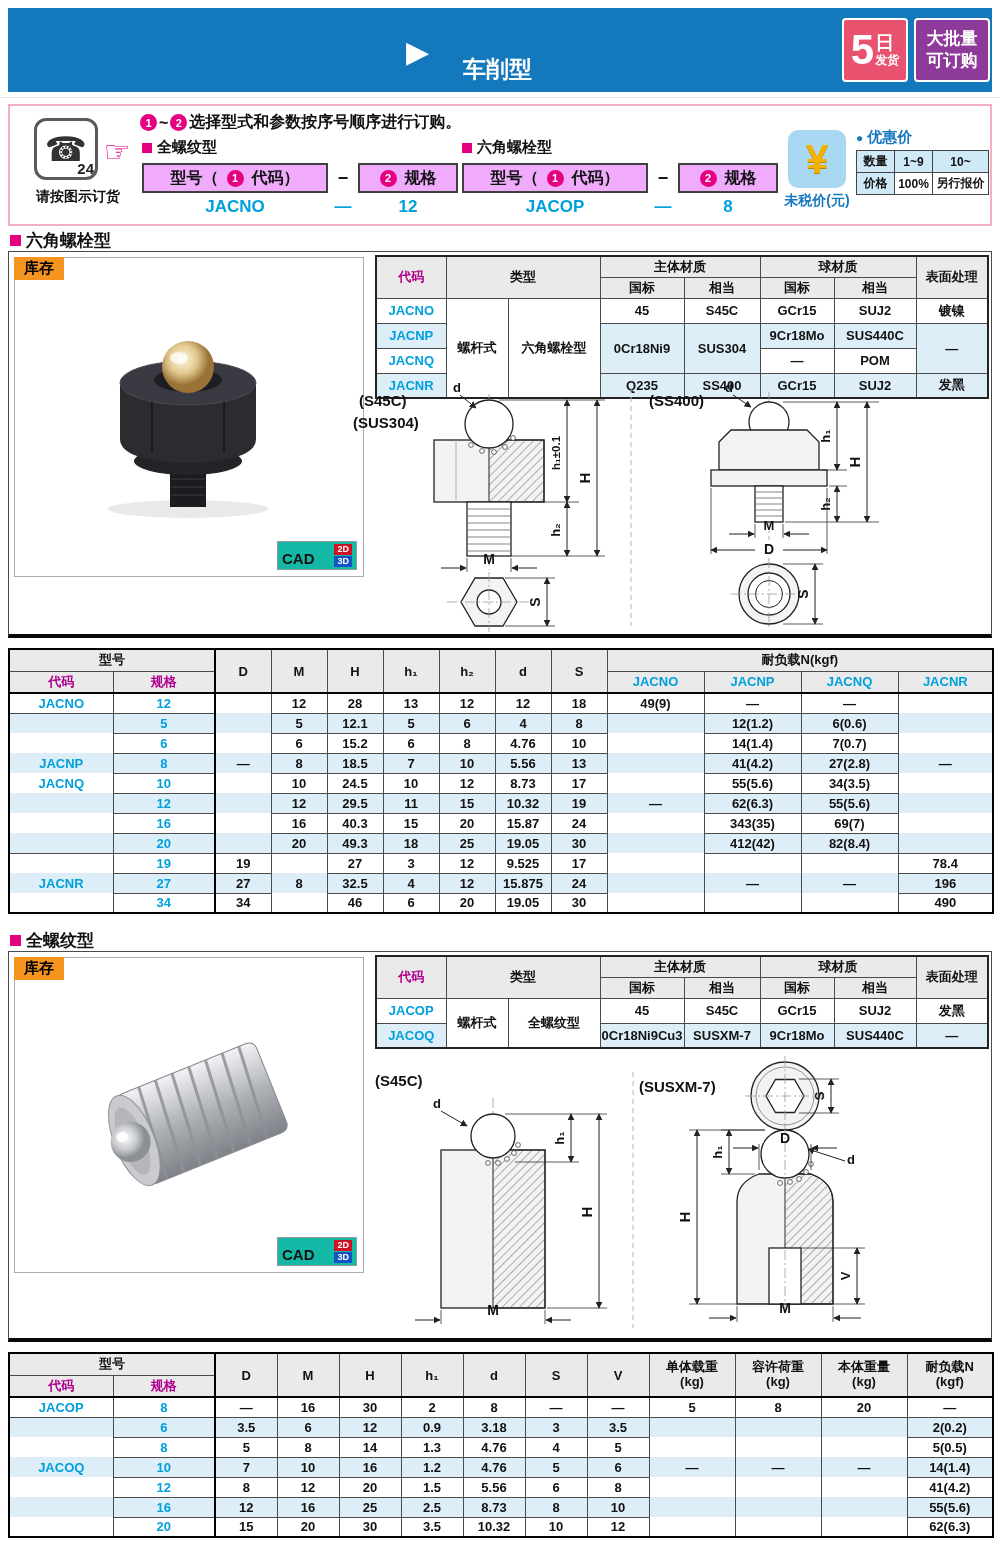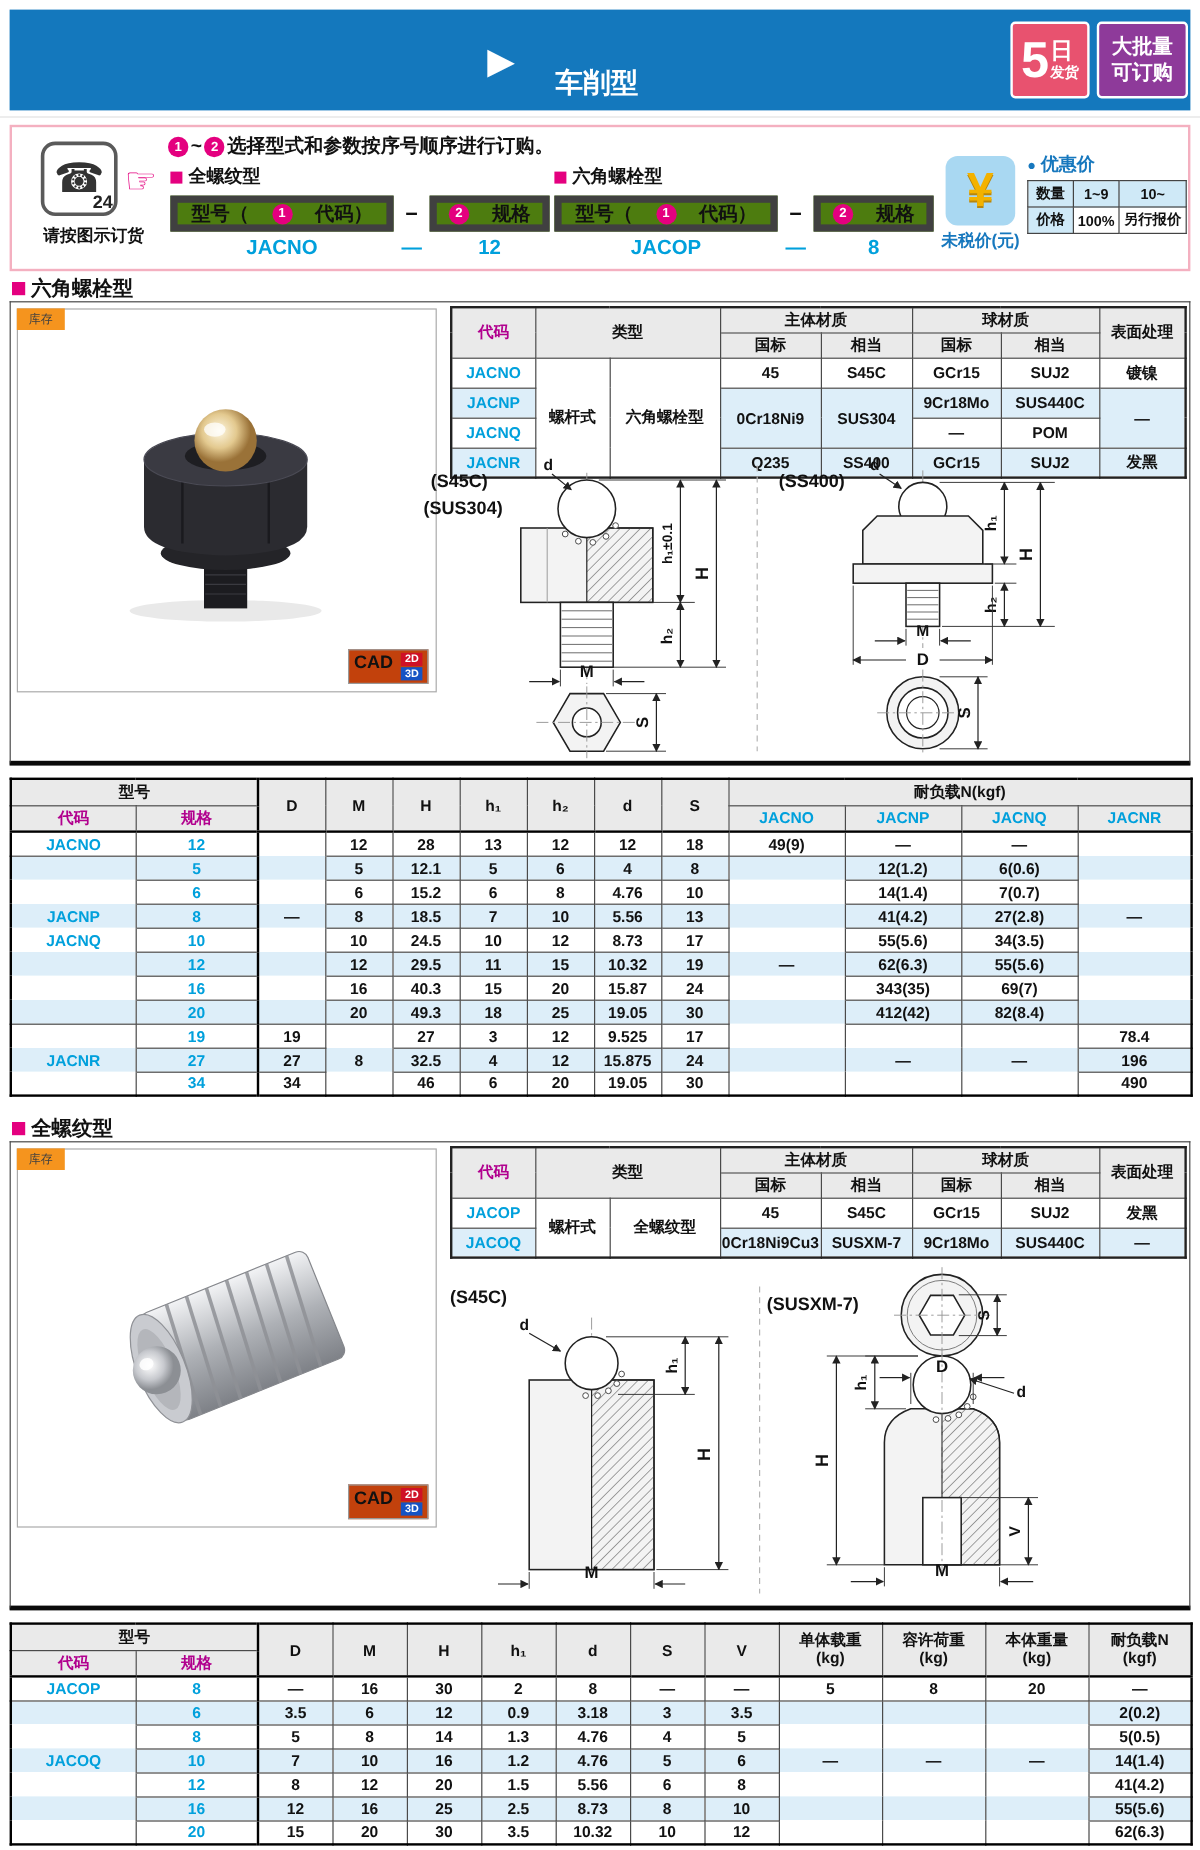--- a/index.html
+++ b/index.html
@@ -26,42 +26,42 @@
 #phone .p24{position:absolute;right:1px;bottom:1px;font-size:15px;font-weight:bold;line-height:1;color:#222;background:transparent}
 #phonecap{position:absolute;left:6px;top:82px;width:104px;font-size:14px;font-weight:bold;text-align:right;white-space:nowrap}
 #hand{position:absolute;left:94px;top:28px;font-size:30px;color:#e4007f}
 #instr{position:absolute;left:130px;top:6px;display:flex;align-items:center;gap:2px;font-size:16px;font-weight:bold;white-space:nowrap}
 .circ{display:inline-flex;width:17px;height:17px;border-radius:50%;background:#e4007f;color:#fff;font-size:11px;align-items:center;justify-content:center;font-weight:bold;flex:none}
 .sqr{display:inline-block;width:10px;height:10px;background:#e4007f;margin-right:5px;flex:none}
 .grp{position:absolute;top:32px;width:330px}
 #grpL{left:132px}#grpR{left:452px}
 .grp .lbl{font-size:15px;font-weight:bold;display:flex;align-items:center}
 .grp .row{display:flex;align-items:center;margin-top:6px}
-.mbox{border:6px solid #404040;height:30px;display:flex;align-items:center;justify-content:center;font-size:16px;font-weight:bold;gap:19px;background:#4d7c0f}
+.mbox{border:2px solid #404040;height:30px;display:flex;align-items:center;justify-content:center;font-size:16px;font-weight:bold;gap:8px;background:#f0abfc}
 .mb1{width:186px}.mb2{width:100px}
 .mdash{width:30px;text-align:center;font-size:18px;font-weight:bold}
 .coderow{display:flex;margin-top:4px;color:#00a0dc;font-size:17px;font-weight:bold}
 .coderow .c1{width:186px;text-align:center}.coderow .c2{width:30px;text-align:center}.coderow .c3{width:100px;text-align:center}
 #yen{position:absolute;left:778px;top:24px;width:58px;height:58px;background:#a9d8f2;border-radius:10px;display:flex;align-items:center;justify-content:center;font-size:40px;font-weight:bold;color:#f3b200;text-shadow:0 1px 0 #b8860b}
 #yencap{position:absolute;left:760px;top:86px;width:94px;text-align:center;font-size:14px;font-weight:bold;color:#1778be;white-space:nowrap}
 #disc{position:absolute;left:846px;top:22px;font-size:15px;font-weight:bold;color:#1778be;display:flex;align-items:center;gap:4px}
 #disc .dot{font-size:12px}
 #ptab{position:absolute;left:846px;top:44px;border-collapse:collapse}
 #ptab td{border:1px solid #444;font-size:12px;font-weight:bold;text-align:center;height:22px;padding:0 2px;white-space:nowrap}
 #ptab .hb{background:#cfe9f7}
 
 .shead{display:flex;align-items:center;font-size:17px;font-weight:bold}
 #s1h{left:10px;top:229px}#s2h{left:10px;top:929px}
 .cont{border:1px solid #4a4a4a;border-bottom:4px solid #0a0a0a;background:#fff}
 #c1{left:8px;top:251px;width:984px;height:387px}
 #c2{left:8px;top:951px;width:984px;height:391px}
 .pbox{position:absolute;left:5px;top:5px;width:350px;border:1px solid #aaa;background:#fff}
 #pb1{height:320px}#pb2{height:316px}
-.stock{position:absolute;left:-1px;top:-1px;background:#f5941e;color:#404040;font-weight:normal;font-size:10px;padding:2px 10px;z-index:2}
-.cadb{position:absolute;right:6px;bottom:6px;display:flex;align-items:flex-start;border:1px solid #999;background:#c2410c;padding:2px 4px;gap:7px}
+.stock{position:absolute;left:-1px;top:-1px;background:#f5941e;color:#000000;font-weight:bold;font-size:15px;padding:2px 10px;z-index:2}
+.cadb{position:absolute;right:6px;bottom:6px;display:flex;align-items:flex-end;border:1px solid #999;background:#14b8a6;padding:2px 4px;gap:20px}
 .cadb .ct{font-size:15px;font-weight:bold}
 .cadb .cstack{display:flex;flex-direction:column;gap:1px}
 .cadb .c2{background:#cf1126;color:#fff;font-size:9px;font-weight:bold;padding:0 3px;line-height:11px}
 .cadb .c3{background:#1553c4;color:#fff;font-size:9px;font-weight:bold;padding:0 3px;line-height:11px}
 
 .mat{position:absolute;left:366px;top:3px;border-collapse:collapse;table-layout:fixed;background:#fff;border:2px solid #222}
 .mat th,.mat td{border:1px solid #4a4a4a;font-size:13px;font-weight:bold;text-align:center;padding:0 1px;white-space:nowrap;overflow:hidden}
 .mat th{background:#eaeaea;height:21px}
 .mat td{height:25px}
 .merge{background:#fff}

